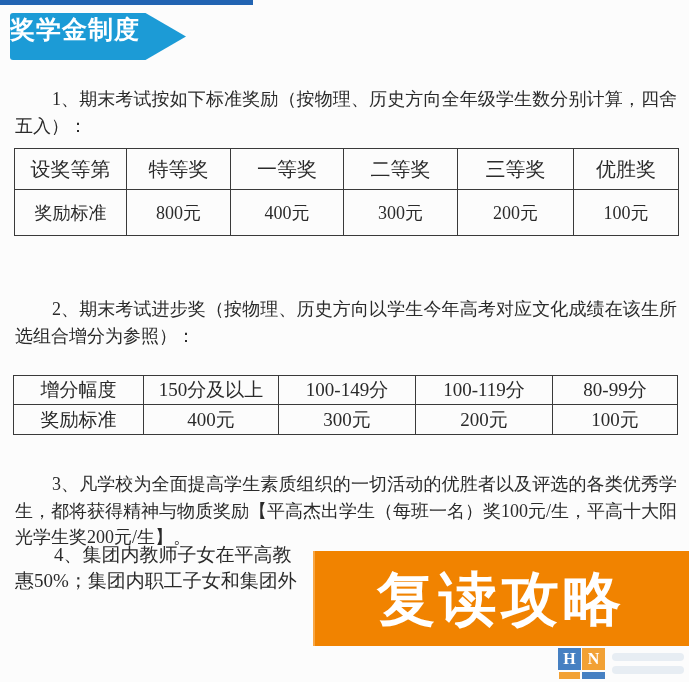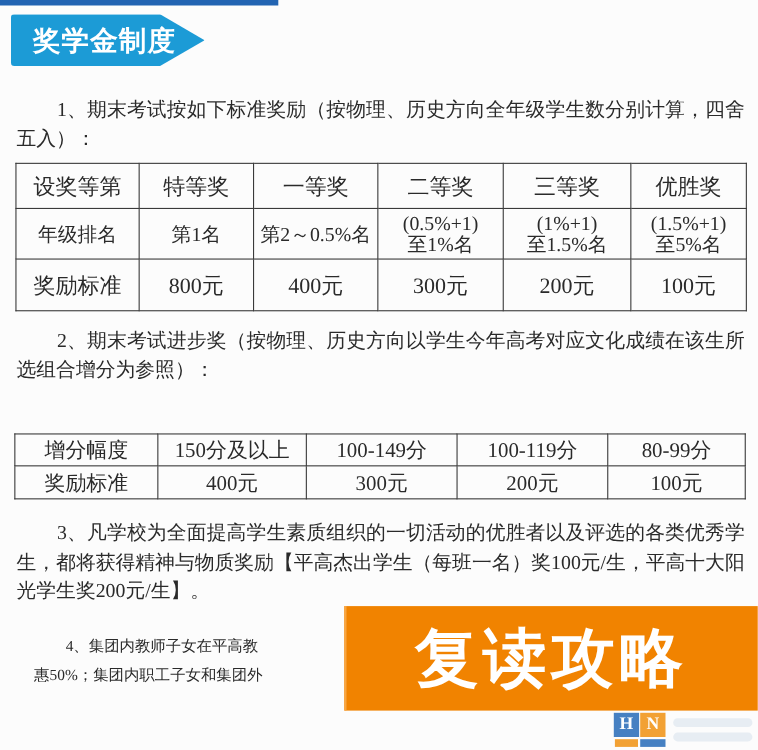--- a/index.html
+++ b/index.html
@@ -4,48 +4,48 @@
 <style>
   html,body{margin:0;padding:0;}
   .page{
     position:relative;width:689px;height:682px;background:#fcfcfc;overflow:hidden;
     font-family:"Liberation Serif","DejaVu Serif",serif;color:#2a2a2a;
   }
   .top-bar{position:absolute;left:0;top:0;width:253px;height:5px;background:#2264b2;}
   .banner{
     position:absolute;left:10px;top:13px;width:176px;height:47px;background:#1c9bd6;
     clip-path:polygon(0 0,77% 0,100% 50%,77% 100%,0 100%);
-    display:flex;align-items:center;padding-left:20px;box-sizing:border-box;border-radius:3px;
+    display:flex;align-items:flex-start;box-sizing:border-box;border-radius:3px;
   }
   .banner-label{
     font-family:"Liberation Sans","DejaVu Sans",sans-serif;font-weight:bold;
     color:#ffffff;font-size:25px;letter-spacing:1px;white-space:nowrap;
   }
   .para{
     position:absolute;left:15px;width:662px;margin:0;font-size:18px;line-height:27px;
     text-indent:2.05em;text-align:justify;letter-spacing:0;
   }
   #p1{top:86px;}
   #p2{top:296px;}
   #p3{top:471px;line-height:26.5px;}
-  .p4{position:absolute;left:15px;top:576px;font-size:14px;line-height:25.5px;z-index:1;margin-left:16px;}
+  .p4{position:absolute;left:15px;top:542px;font-size:19px;line-height:25.5px;z-index:1;}
   .p4 .line{white-space:nowrap;}
   .p4 .line.first{text-indent:2.05em;}
   table{position:absolute;border-collapse:collapse;table-layout:fixed;}
   td{
     border:1.5px solid #3a3a3a;text-align:center;vertical-align:middle;
     padding:0;overflow:hidden;
   }
   .t1{left:14px;top:148px;width:664px;}
   .t1 tr:nth-child(1) td{height:40px;font-size:20px;}
   .t1 tr:nth-child(2) td{height:45px;font-size:18px;}
   .t1 tr:nth-child(3) td{height:46px;font-size:20px;}
   .t1 td.small{font-size:15.5px;line-height:19px;white-space:pre-line;}
   .t1 td.mid{font-size:17px;}
-  .t2{left:13px;top:394px;width:664px;}
+  .t2{left:13px;top:375px;width:664px;}
   .t2 tr:nth-child(1) td{height:28px;font-size:19px;}
   .t2 tr:nth-child(2) td{height:29px;font-size:19px;}
   .overlay{
     position:absolute;left:313px;top:551px;width:376px;height:95px;background:#f18300;
     z-index:5;display:flex;align-items:center;justify-content:center;
     box-shadow:inset 2px 0 0 #f8a643;
   }
   .overlay-label{
     font-family:"Liberation Sans","DejaVu Sans",sans-serif;font-weight:bold;color:#ffffff;
     font-size:58px;line-height:1;letter-spacing:4px;white-space:nowrap;
@@ -86,31 +86,20 @@
         <col style="width:105px">
     </colgroup>
     <tbody>
       <tr>
         <td>设奖等第</td>
         <td>特等奖</td>
         <td>一等奖</td>
         <td>二等奖</td>
         <td>三等奖</td>
         <td>优胜奖</td>
-      </tr>
-      <tr>
-        <td>年级排名</td>
-        <td>第1名</td>
-        <td class="mid">第2～0.5%名</td>
-        <td class="small">(0.5%+1)
-至1%名</td>
-        <td class="small">(1%+1)
-至1.5%名</td>
-        <td class="small">(1.5%+1)
-至5%名</td>
       </tr>
       <tr>
         <td>奖励标准</td>
         <td>800元</td>
         <td>400元</td>
         <td>300元</td>
         <td>200元</td>
         <td>100元</td>
       </tr>
     </tbody>

